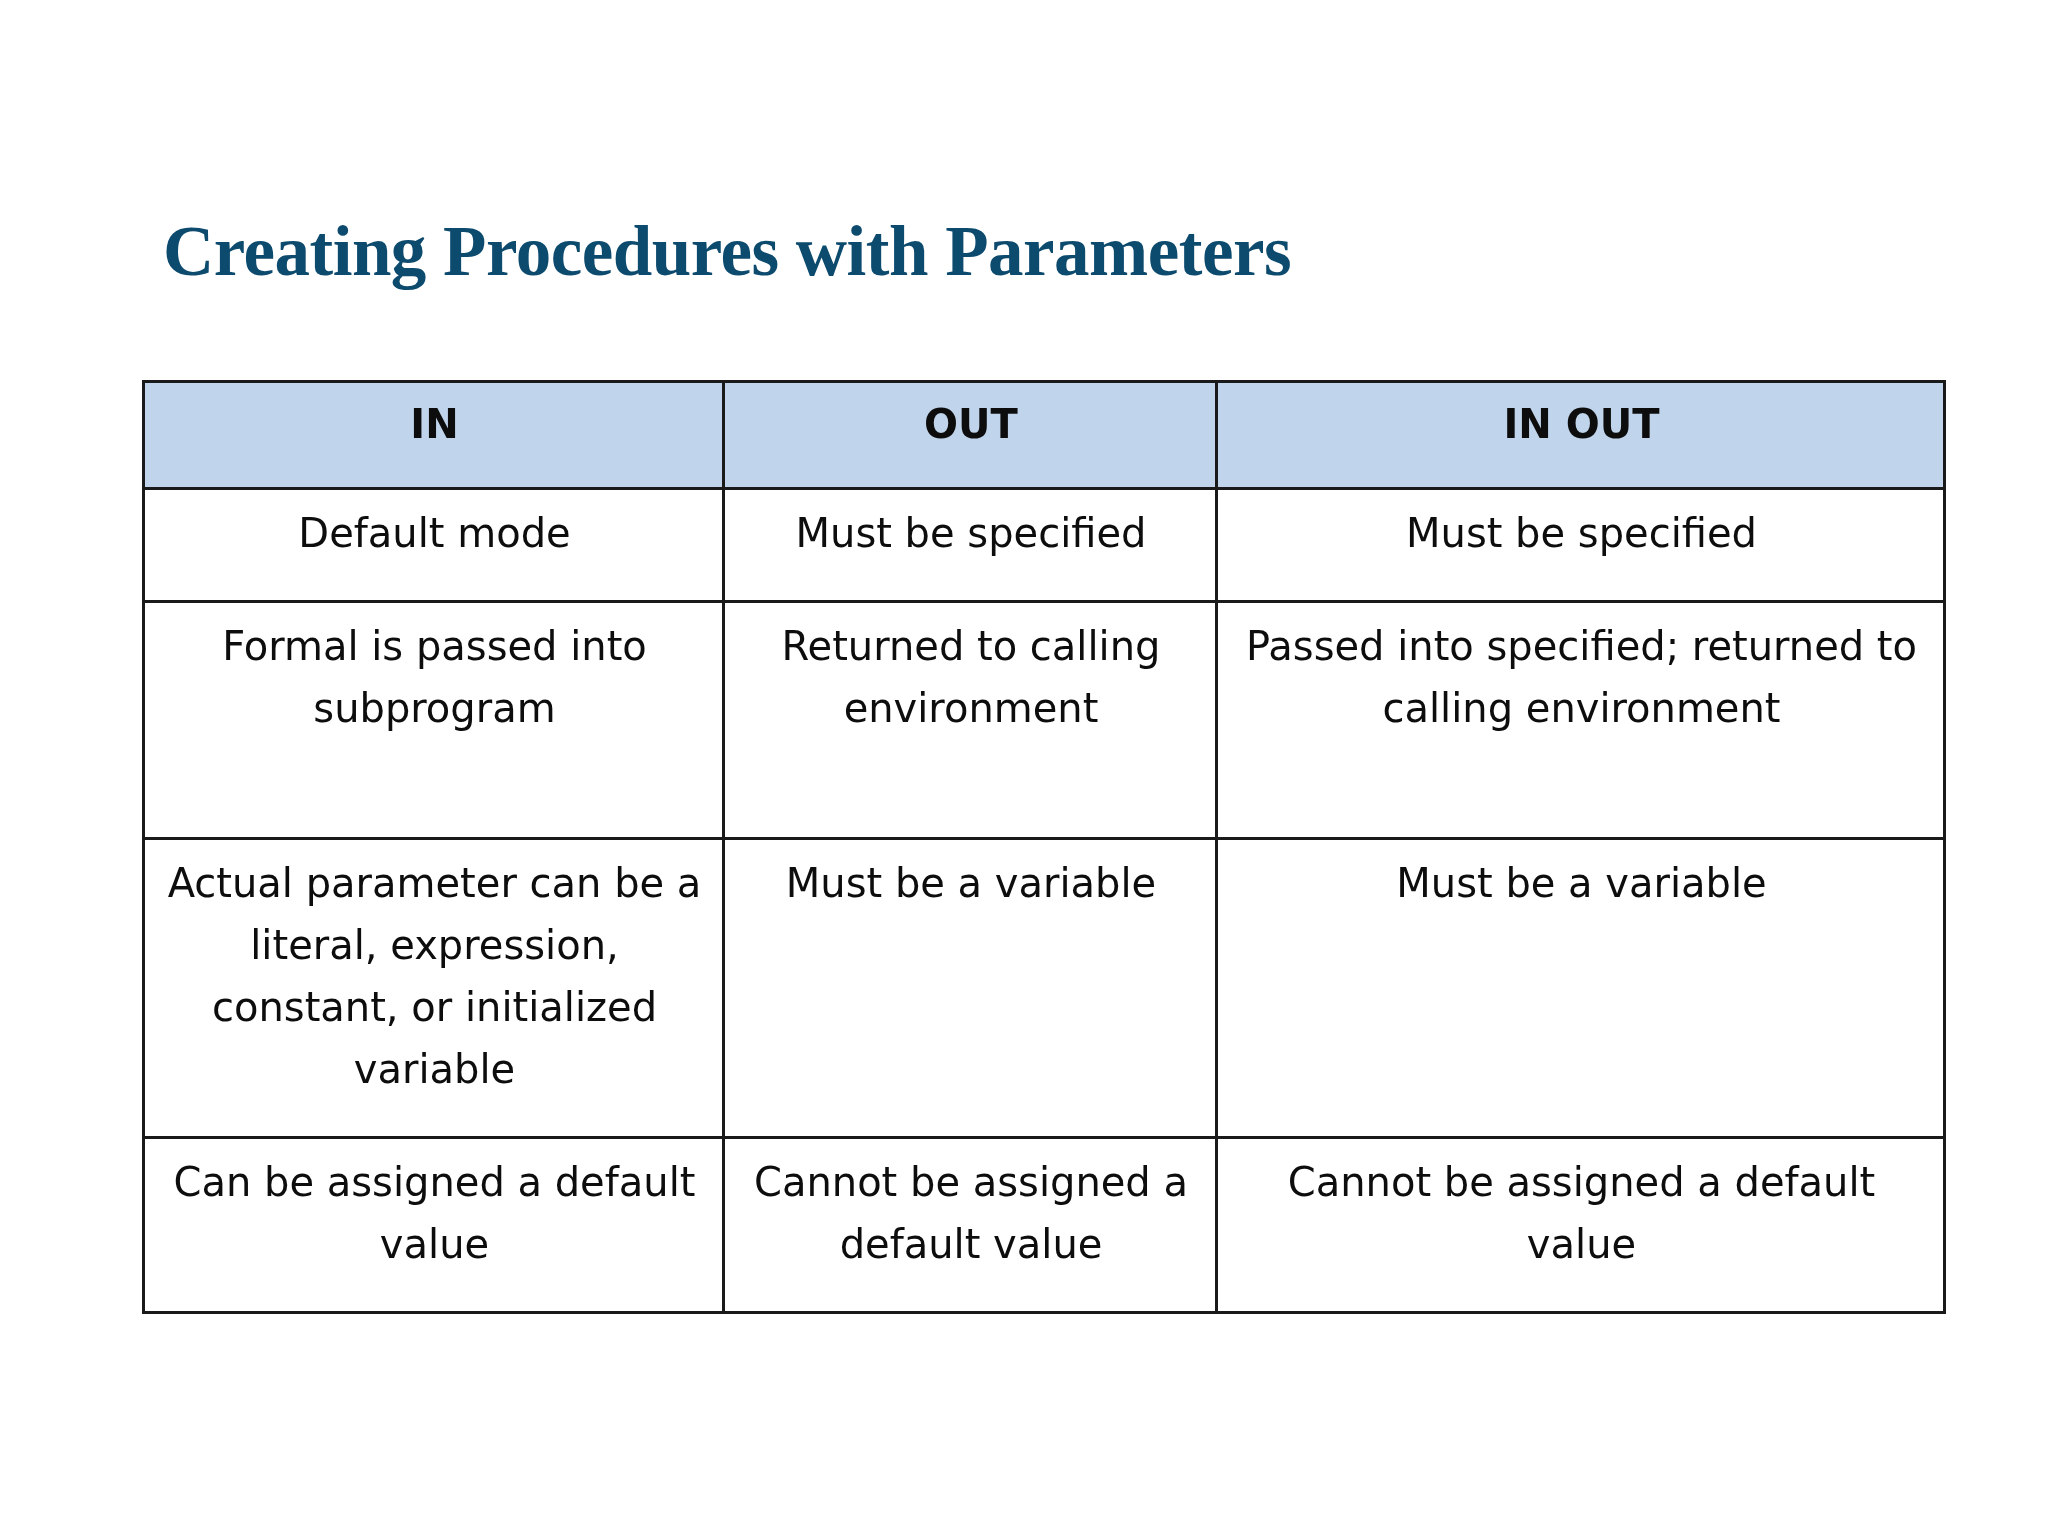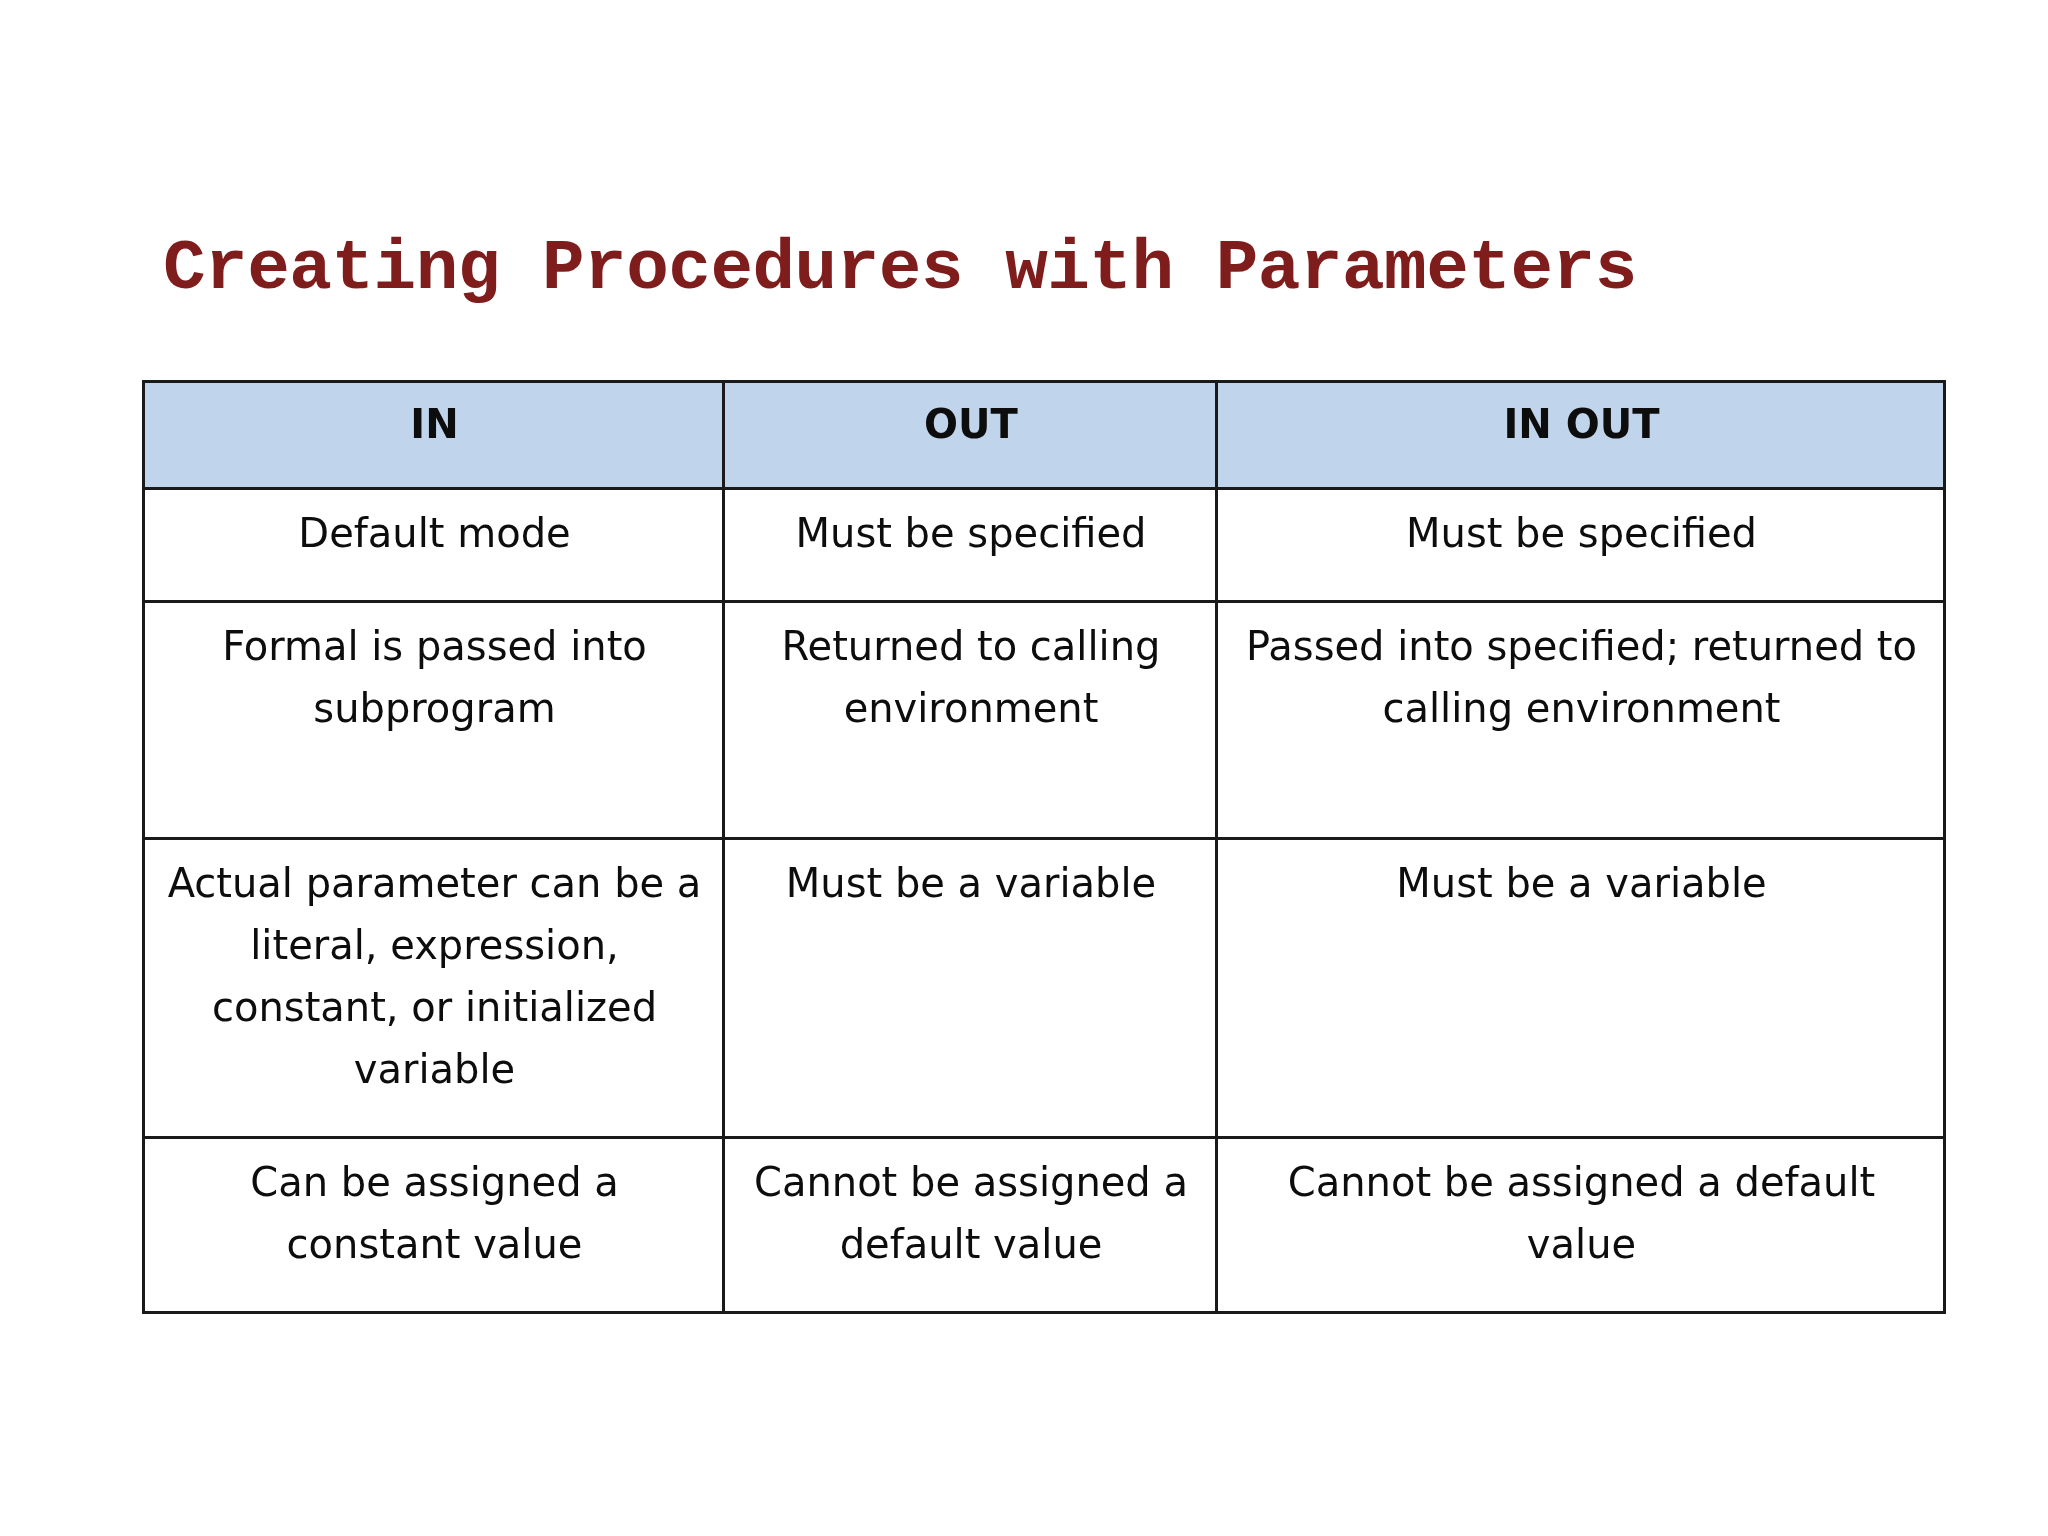--- a/index.html
+++ b/index.html
@@ -19,28 +19,28 @@
     position: relative;
     width: 2048px;
     height: 1536px;
     background: #ffffff;
     box-sizing: border-box;
   }
 
   .slide-title {
     position: absolute;
     left: 163px;
-    top: 178px;
+    top: 160px;
     width: 1760px;
-    font-family: Liberation Mono, monospace;
+    font-family: Liberation Serif, serif;
     font-weight: bold;
     font-size: 71px;
     line-height: 86px;
     letter-spacing: -0.5px;
-    color: #7f1d1d;
+    color: #0c4a6e;
     white-space: nowrap;
   }
 
   .param-table-wrap {
     position: absolute;
     left: 142px;
     top: 380px;
     width: 1801px;
   }
 
@@ -116,21 +116,21 @@
           <td>Formal is passed into subprogram</td>
           <td>Returned to calling environment</td>
           <td>Passed into specified; returned to calling environment</td>
         </tr>
         <tr class="row-4">
           <td>Actual parameter can be a literal, expression, constant, or initialized variable</td>
           <td>Must be a variable</td>
           <td>Must be a variable</td>
         </tr>
         <tr class="row-5">
-          <td>Can be assigned a constant value</td>
+          <td>Can be assigned a default value</td>
           <td>Cannot be assigned a default value</td>
           <td>Cannot be assigned a default value</td>
         </tr>
       </tbody>
     </table>
   </div>
 
 </div>
 
 </body></html>

